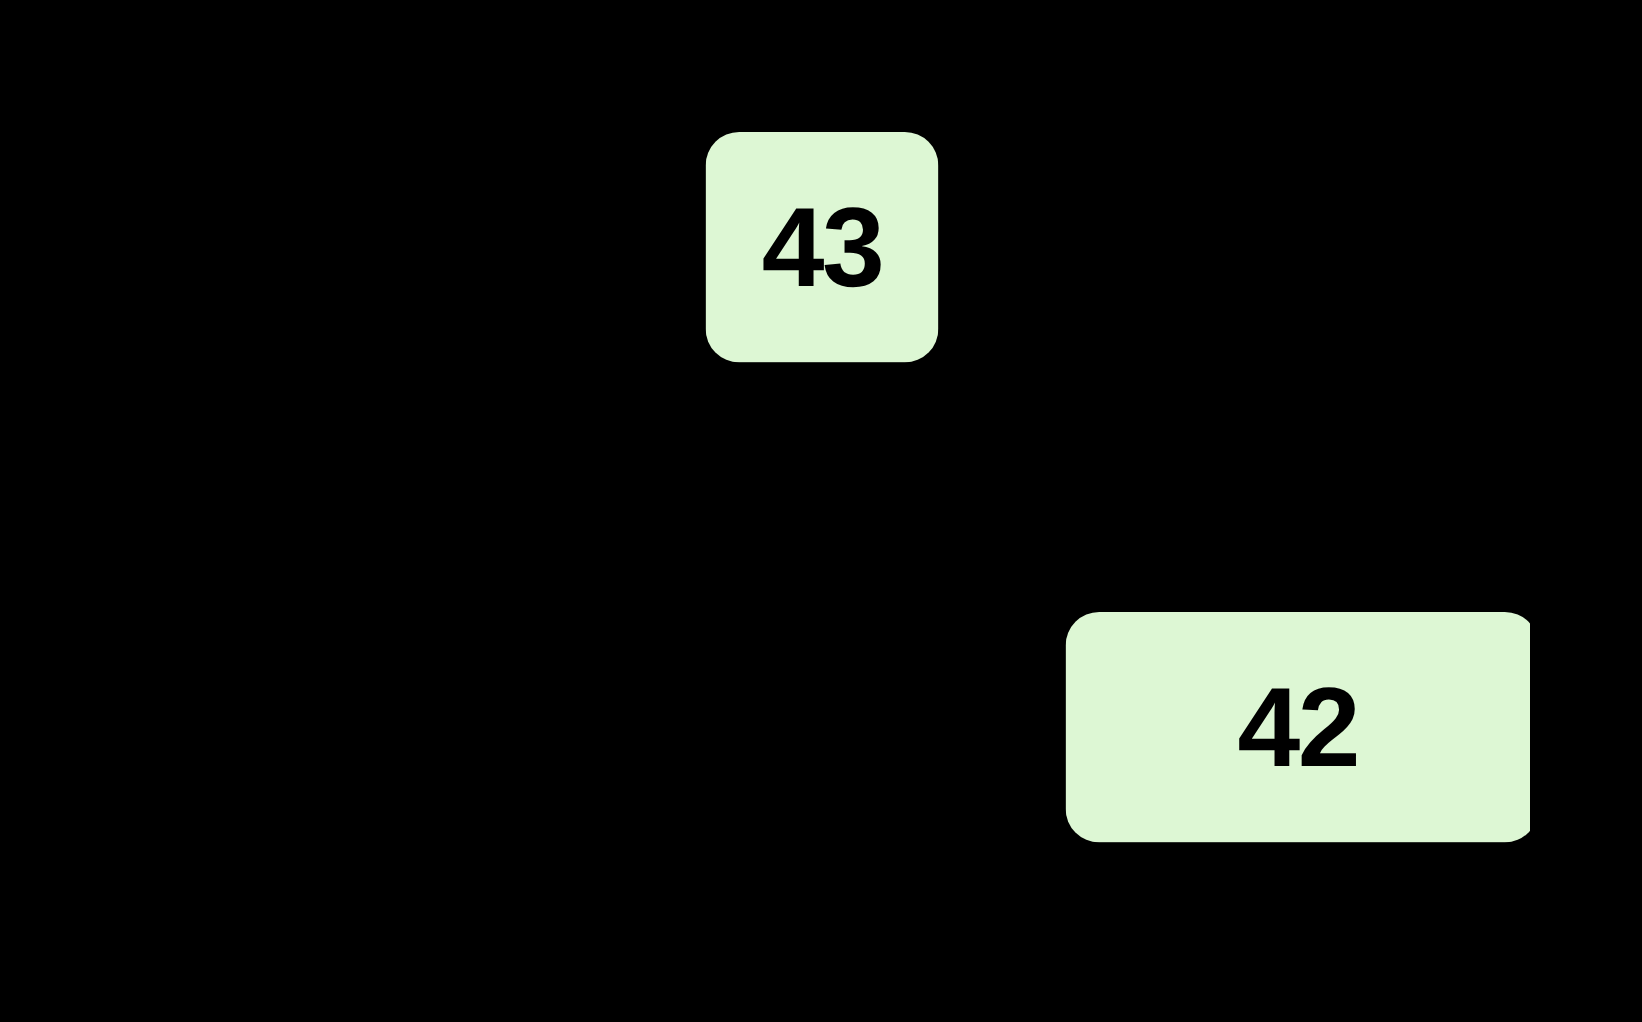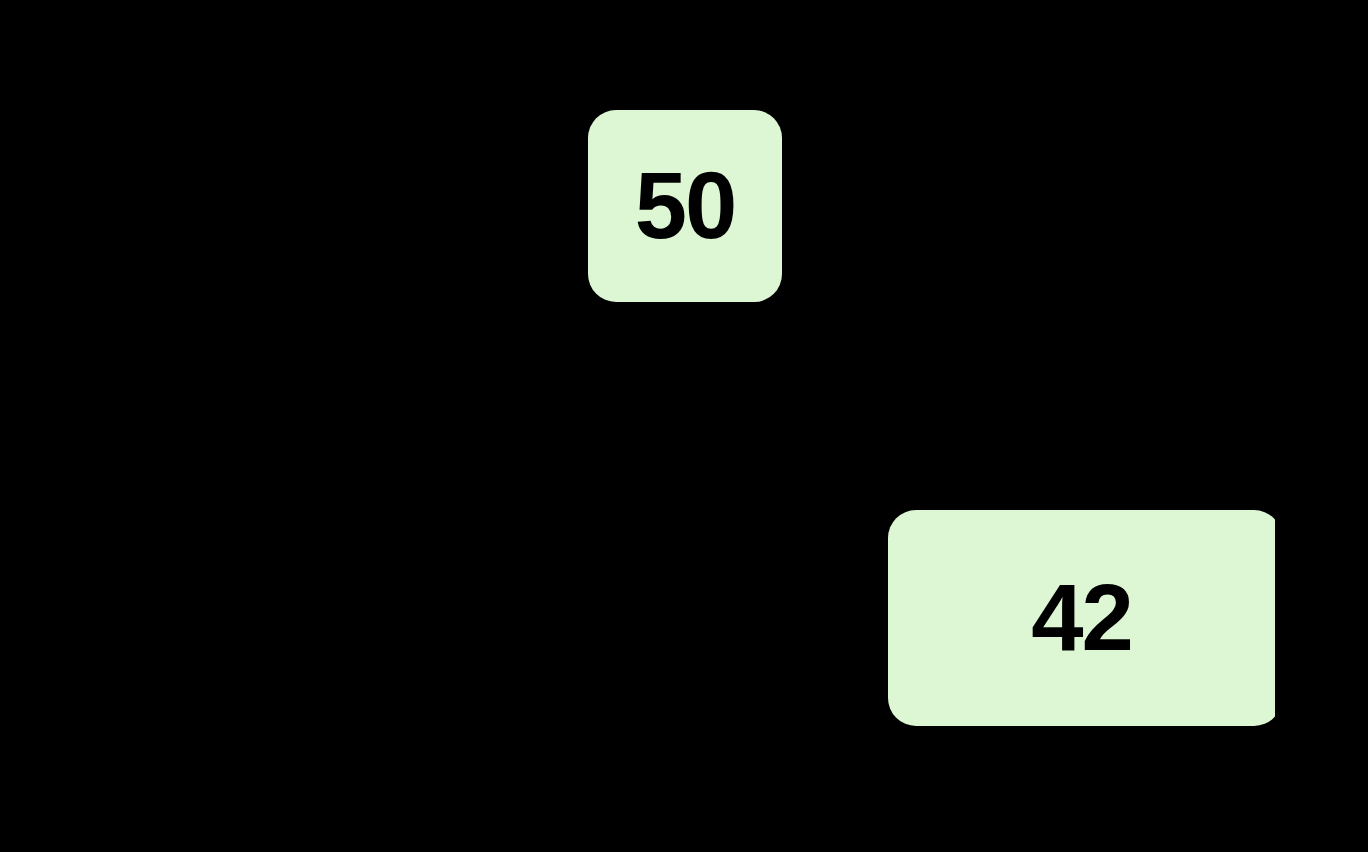--- a/index.html
+++ b/index.html
@@ -21,21 +21,21 @@
   .node {
     position: absolute;
     display: flex;
     flex-direction: row;
     border-radius: 28px;
     overflow: hidden;
     background: transparent;
   }
   .node-root  { left: 588px; top: 110px; width: 194px; height: 192px; }
   .node-left  { left: 189px; top: 510px; width: 191px; height: 191px; }
-  .node-right { left: 888px; top: 510px; width: 394px; height: 216px; }
+  .node-right { left: 888px; top: 510px; width: 394px; height: 192px; }
   .cell {
     flex: 1 1 0;
     background: var(--node-fill, #ddf7d4);
     color: var(--key-color, #000000);
     display: flex;
     align-items: center;
     justify-content: center;
     font-size: 94px;
     font-weight: 700;
     line-height: 1;
@@ -46,21 +46,21 @@
     width: 7px;
     background: var(--divider, #000000);
   }
 </style>
 </head>
 <body>
 
 <div class="stage">
 
   <div class="node node-root">
-    <div class="cell">50</div>
+    <div class="cell">43</div>
   </div>
 
 
   <div class="node node-right">
     <div class="cell">42</div>
     <div class="divider"></div>
   </div>
 
 </div>
 

